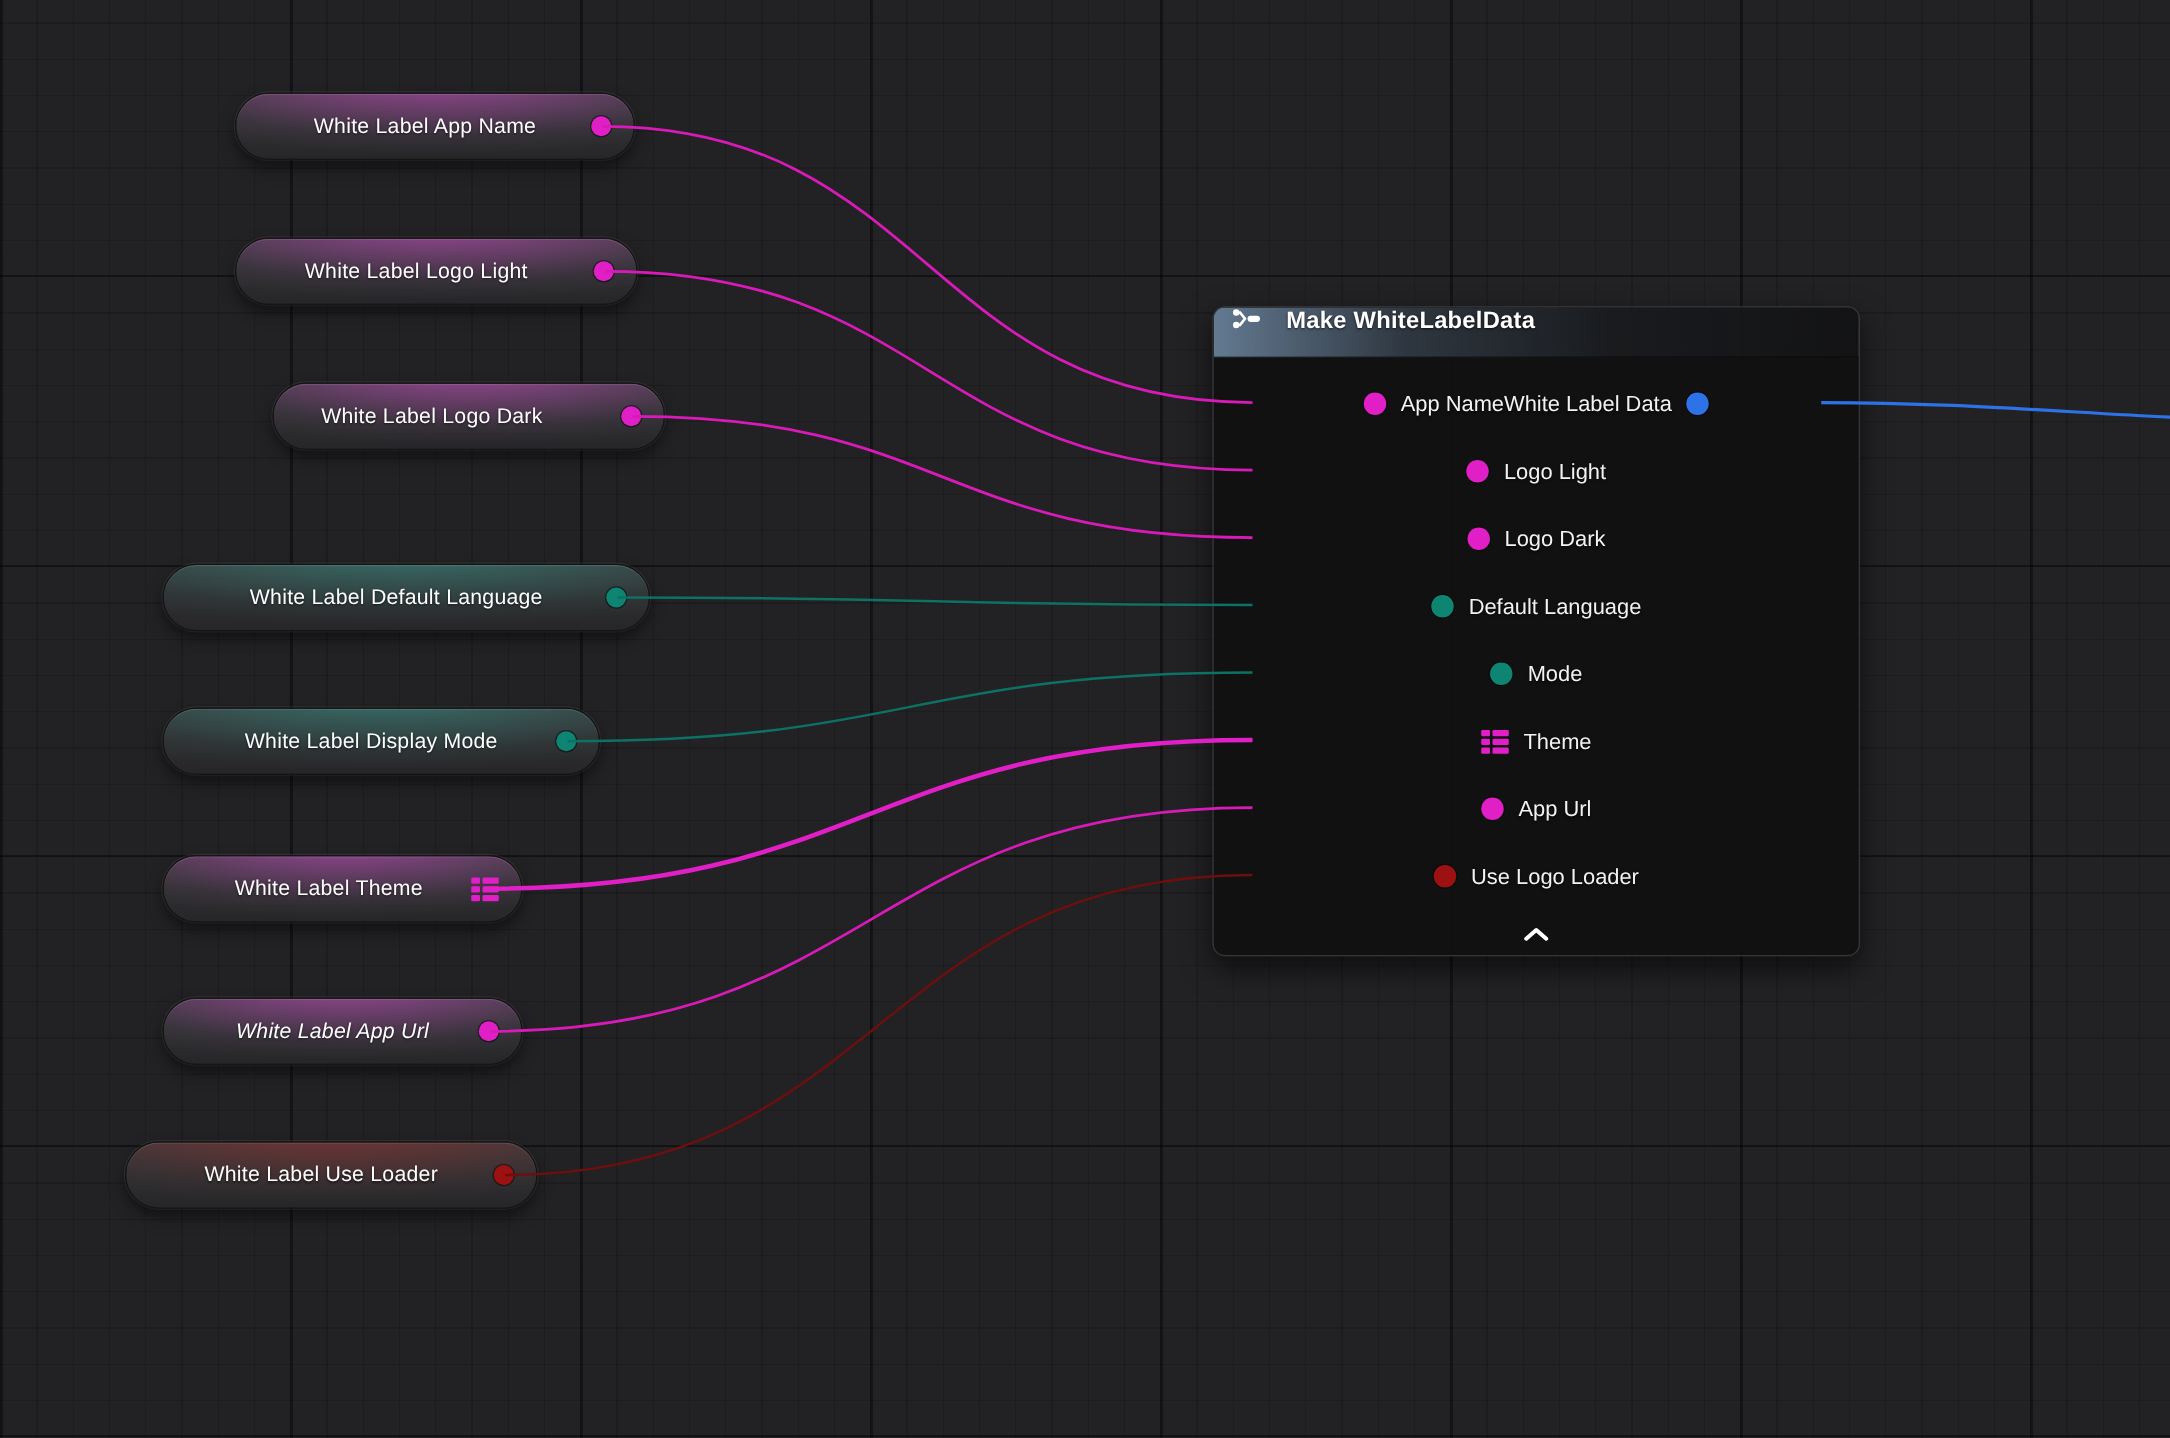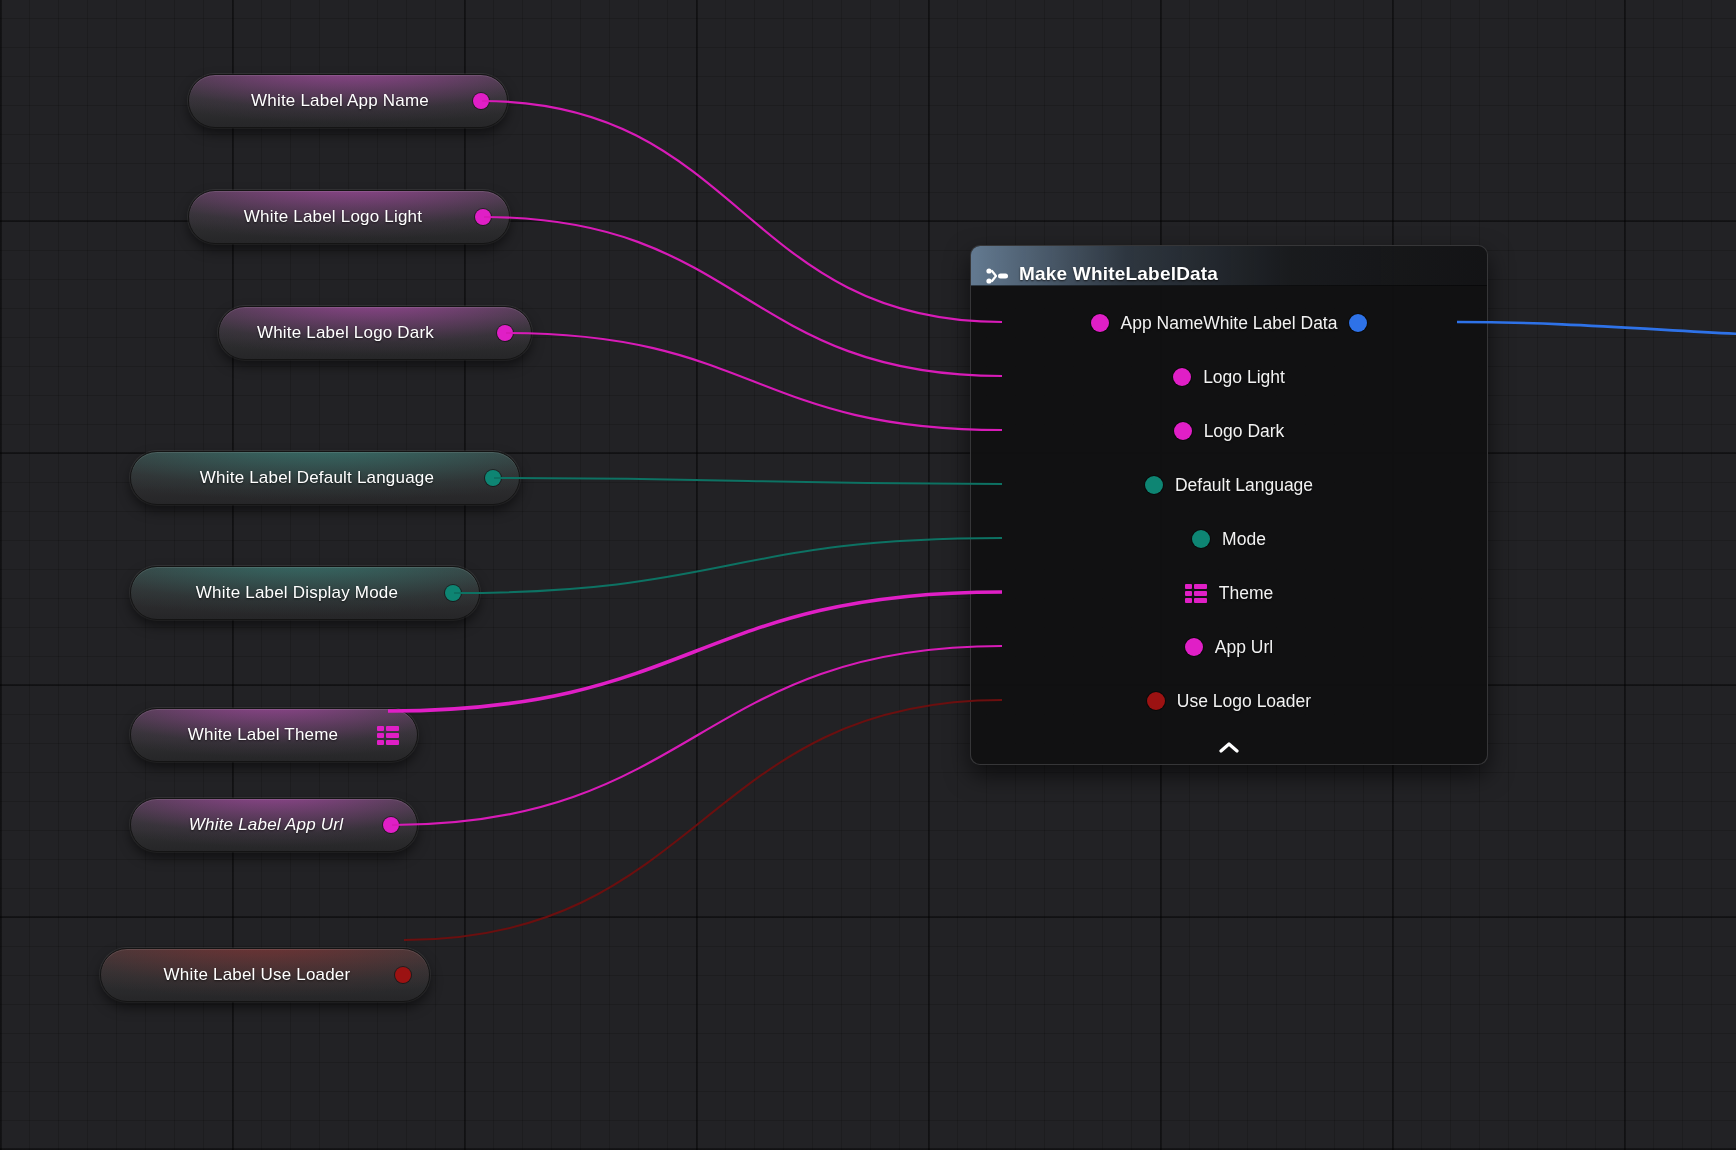--- a/index.html
+++ b/index.html
@@ -31,41 +31,41 @@
   .pill-label{flex:1;text-align:center;color:#ffffff;font-size:17px;letter-spacing:0.2px;
     text-shadow:0 1px 2px rgba(0,0,0,0.6);white-space:nowrap;}
   .pill-magenta{background:
     radial-gradient(120% 150% at 50% -20%, rgba(205,75,200,0.62), rgba(110,70,115,0.14) 58%, rgba(0,0,0,0) 75%),
     linear-gradient(180deg,#3b3b3d,#262628);}
   .pill-teal{background:
     radial-gradient(120% 150% at 50% -20%, rgba(52,150,138,0.58), rgba(55,95,92,0.14) 58%, rgba(0,0,0,0) 75%),
     linear-gradient(180deg,#38393b,#262628);}
   .pill-red{background:
     radial-gradient(120% 150% at 50% -20%, rgba(165,45,45,0.55), rgba(105,55,55,0.14) 58%, rgba(0,0,0,0) 75%),
-    linear-gradient(180deg,#38393b,#262628); margin-top: 35px;}
+    linear-gradient(180deg,#38393b,#262628);}
 
   
   .pin-circle{display:inline-block;width:16px;height:16px;border-radius:50%;flex:0 0 auto;
     box-shadow:0 0 0 1px rgba(0,0,0,0.45);}
   .pc-magenta{background:#e01fc6;}
   .pc-teal{background:#0e8573;}
   .pc-red{background:#9c1212;}
   .pc-blue{background:#2e72e8;}
   .pin-grid{display:inline-grid;grid-template-columns:7px 13px;grid-auto-rows:5px;gap:2px;flex:0 0 auto;}
   .pin-grid span{background:#e01fc6;display:block;border-radius:1px;}
 
   
   .node{
     position:absolute;z-index:10;box-sizing:border-box;border-radius:10px;
     background:rgba(17,17,18,0.97);
     border:1px solid rgba(125,125,130,0.35);
     box-shadow:0 10px 24px rgba(0,0,0,0.6);
   }
   .node-header{
-    height:40px;border-radius:9px 9px 0 0;display:flex;align-items:flex-end;gap:10px;
+    height:40px;border-radius:9px 9px 0 0;display:flex;align-items:flex-start;gap:20px;
     padding:0 14px;box-sizing:border-box;
     background:linear-gradient(90deg, rgba(104,128,152,0.95) 0%, rgba(66,80,95,0.60) 30%, rgba(38,42,48,0.40) 62%, rgba(26,27,30,0.30) 100%);
     border-bottom:1px solid rgba(0,0,0,0.5);
   }
   .node-title{color:#ffffff;font-size:19px;font-weight:bold;letter-spacing:0.2px;
     text-shadow:0 1px 2px rgba(0,0,0,0.7);}
   .node-body{padding-top:10px;}
   .pin-row{height:54px;display:flex;align-items:center;justify-content:center;
     padding:0 22px;box-sizing:border-box;}
   .pin-side{display:flex;align-items:center;gap:12px;}
@@ -107,21 +107,21 @@
 <div class="pill pill-teal" style="left:130px;top:451px;width:390px;">
   <span class="pill-label">White Label Default Language</span>
   <span class="pin-circle pc-teal"></span>
 </div>
 
 <div class="pill pill-teal" style="left:130px;top:566px;width:350px;">
   <span class="pill-label">White Label Display Mode</span>
   <span class="pin-circle pc-teal"></span>
 </div>
 
-<div class="pill pill-magenta" style="left:130px;top:684px;width:288px;margin-top:24px;">
+<div class="pill pill-magenta" style="left:130px;top:684px;width:288px;">
   <span class="pill-label">White Label Theme</span>
   <span class="pin-grid">
       <span></span>
       <span></span>
       <span></span>
       <span></span>
       <span></span>
       <span></span>
     </span>
 </div>

